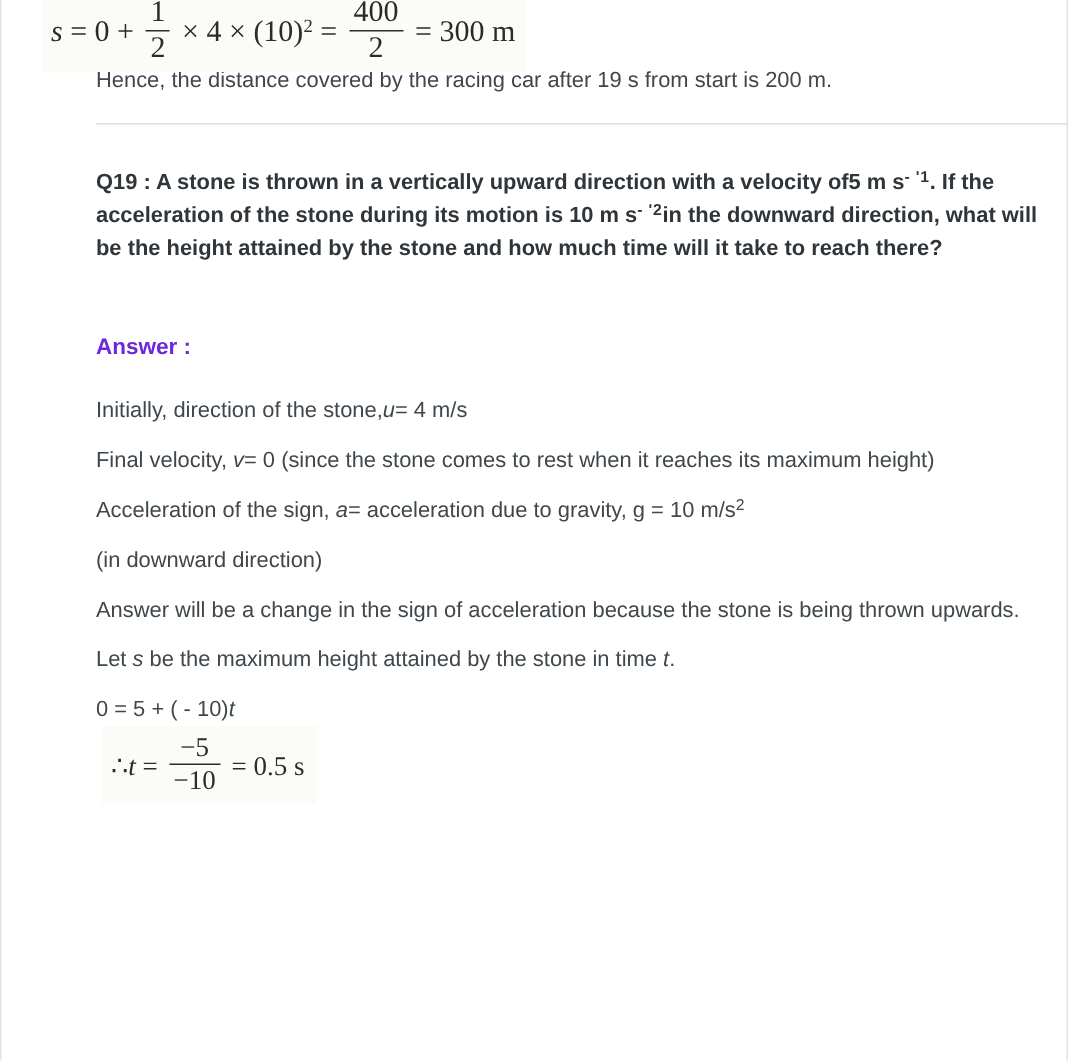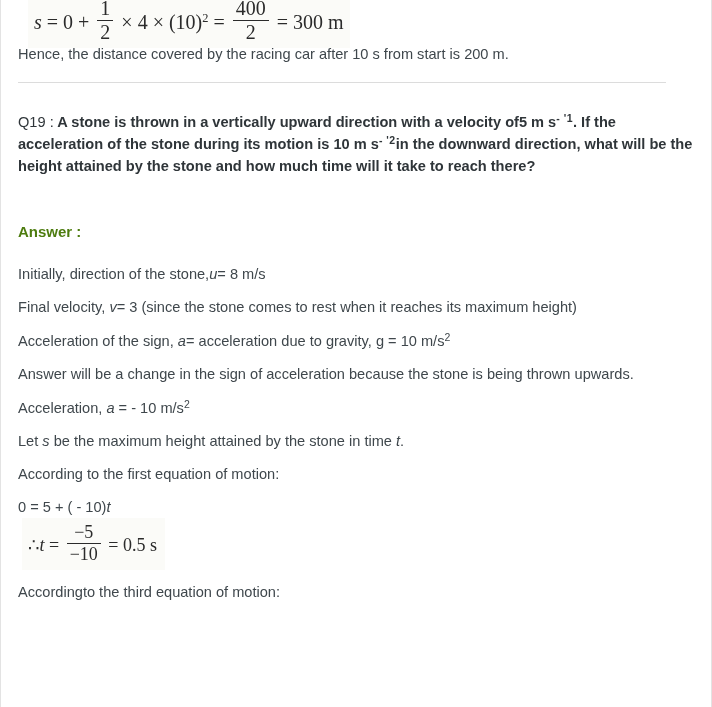--- a/index.html
+++ b/index.html
@@ -15,20 +15,21 @@
     overflow: hidden;
     position: relative;
   }
   .page {
     position: relative;
     width: 712px;
     height: 707px;
     box-sizing: border-box;
     border-left: 1px solid #e3e3e3;
     border-right: 1px solid #e3e3e3;
+    padding-left: 46px;
   }
   .inner {
     padding: 0 14px 0 17px;
   }
   
   .math {
     font-family: "Liberation Serif", serif;
     background: #fbfbf8;
     display: inline-block;
     color: #2b2b2b;
@@ -76,30 +77,30 @@
     margin: 0;
   }
   .ital { font-style: italic; }
   sup.sq { font-size: 0.72em; vertical-align: 0.45em; }
   .q-block {
     font-size: 14.6px;
     line-height: 1.52;
     color: #2f3539;
     font-weight: 600;
   }
-  .q-block .lbl { font-weight: 400; }
+  .q-block .lbl { font-weight: 700; }
   .sup-unit {
     font-size: 0.72em;
     vertical-align: 0.45em;
     letter-spacing: 0.5px;
   }
   .answer-head {
     font-size: 15px;
     font-weight: 700;
-    color: #4d7c0f;
+    color: #6d28d9;
   }
   hr.divider {
     border: 0;
     border-top: 1px solid #dcdcdc;
     margin: 0;
     width: 648px;
   }
   .sp-1 { height: 18px; }
   .sp-2 { height: 13px; }
   .sp-3 { height: 16px; }
@@ -123,65 +124,63 @@
     <span class="frac">
       <span class="num">400</span>
       <span class="den">2</span>
     </span>
     <span>= 300 m</span>
   </div>
 
   <div class="inner">
     <div style="height:44px"></div>
 
-    <p class="para">Hence, the distance covered by the racing car after 10 s from start is 200 m.</p>
+    <p class="para">Hence, the distance covered by the racing car after 19 s from start is 200 m.</p>
 
     <div class="sp-1"></div>
     <hr class="divider">
     <div class="sp-2"></div>
 
     <p class="q-block"><span class="lbl">Q19 :</span> <span>A stone is thrown in a vertically upward direction with a velocity of5 m s</span><span class="sup-unit">- '1</span><span>. If the acceleration of the stone during its motion is 10 m s</span><span class="sup-unit">- '2</span><span>in the downward direction, what will be the height attained by the stone and how much time will it take to reach there?</span></p>
 
     <div class="sp-3"></div>
 
     <p class="answer-head">Answer :</p>
 
     <div style="height:9px"></div>
 
-    <p class="para line"><span>Initially, direction of the stone,</span><span class="ital">u</span><span>= 8 m/s</span></p>
+    <p class="para line"><span>Initially, direction of the stone,</span><span class="ital">u</span><span>= 4 m/s</span></p>
 
-    <p class="para line"><span>Final velocity, </span><span class="ital">v</span><span>= 3 (since the stone comes to rest when it reaches its maximum height)</span></p>
+    <p class="para line"><span>Final velocity, </span><span class="ital">v</span><span>= 0 (since the stone comes to rest when it reaches its maximum height)</span></p>
 
     <p class="para line"><span>Acceleration of the sign, </span><span class="ital">a</span><span>= acceleration due to gravity, g = 10 m/s</span><sup class="sq">2</sup></p>
 
+    <p class="para line">(in downward direction)</p>
 
     <p class="para line">Answer will be a change in the sign of acceleration because the stone is being thrown upwards.</p>
 
-    <p class="para line"><span>Acceleration, </span><span class="ital">a</span><span> = - 10 m/s</span><sup class="sq">2</sup></p>
 
     <p class="para line"><span>Let </span><span class="ital">s</span><span> be the maximum height attained by the stone in time </span><span class="ital">t</span><span>.</span></p>
 
-    <p class="para line">According to the first equation of motion:</p>
 
 
     <p class="para"><span>0 = 5 + ( - 10)</span><span class="ital">t</span></p>
 
     <div class="math math-2">
       <span>∴</span><span class="it">t</span>
       <span>=</span>
       <span class="frac">
         <span class="num">−5</span>
         <span class="den">−10</span>
       </span>
       <span>= 0.5 s</span>
     </div>
 
     <div style="height:12px"></div>
 
-    <p class="para line">Accordingto the third equation of motion:</p>
 
 
     
 
     
 
     
 
     
   </div>

